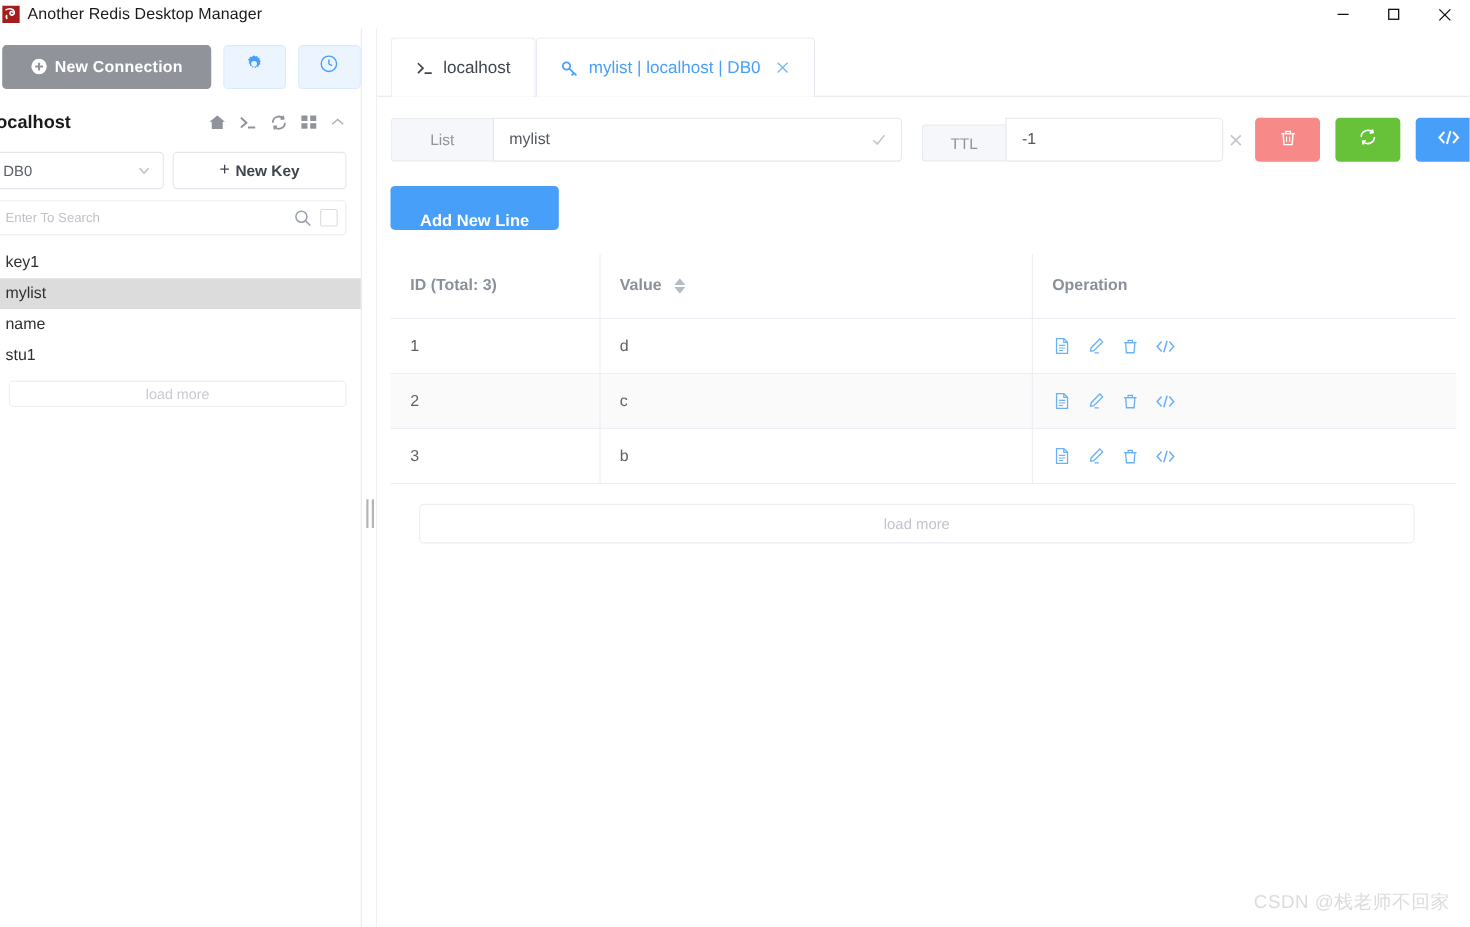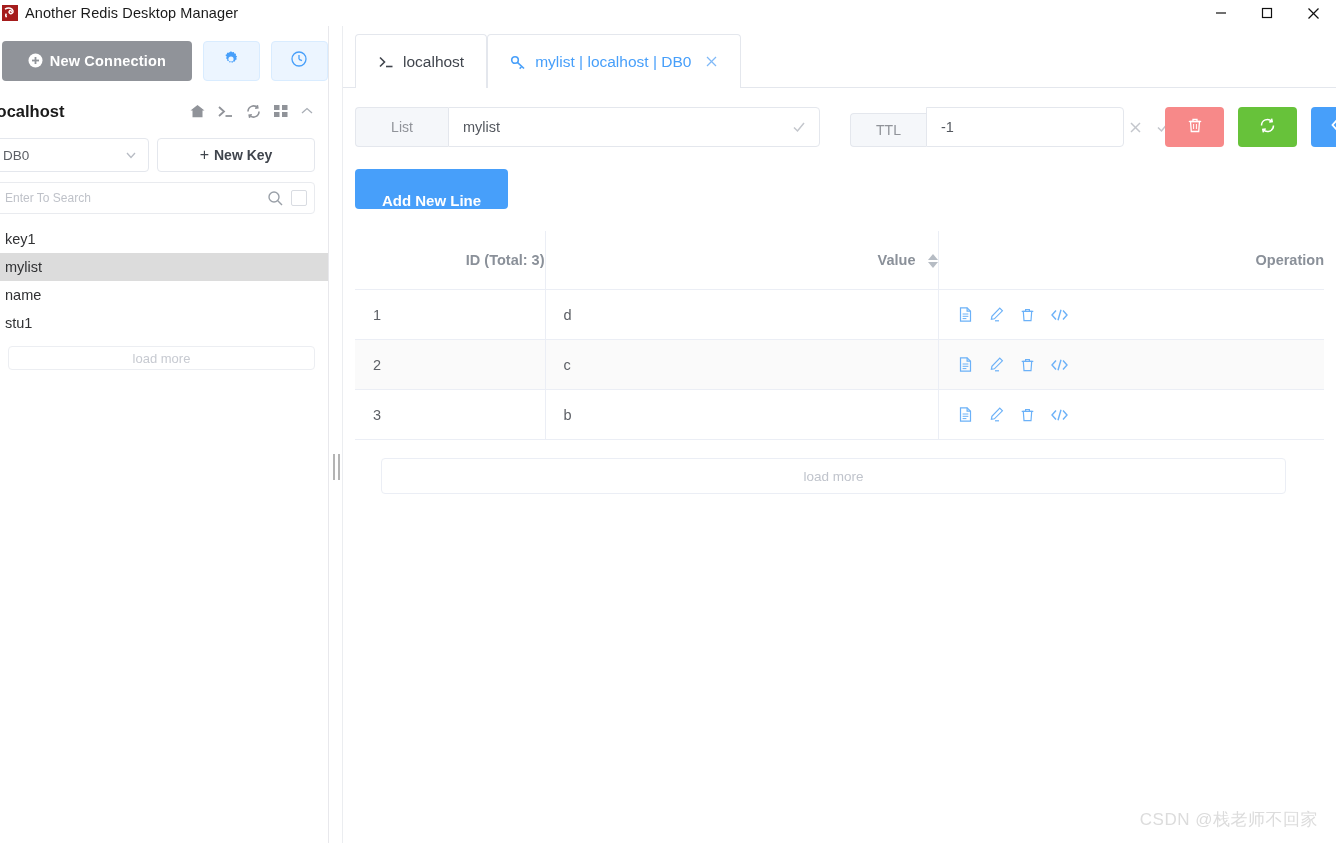--- a/index.html
+++ b/index.html
@@ -168,21 +168,21 @@
   .tab.active { color: #479ffa; font-weight: normal; justify-content: space-between; }
   .tab.active .tprefix { color: #479ffa; }
   .tab-close {
     margin-left: 14px; color: #9ba2ab; font-size: 15px;
     display: flex; align-items: center; cursor: pointer;
   }
   .tab.active .tab-close { color: #7fb9f7; }
 
   
   .key-row {
-    display: flex; align-items: flex-start; gap: 12px;
+    display: flex; align-items: flex-start; gap: 0;
     padding: 19px 0 0 12px;
   }
   .inputgroup { display: flex; height: 40px; }
   .ig-prefix {
     background: #f5f7fa; border: 1px solid #e4e7ed; border-right: none;
     border-radius: 4px 0 0 4px;
     display: flex; align-items: center; justify-content: center;
     font-size: 14px; color: #909399;
   }
   .ig-field {
@@ -218,21 +218,21 @@
     background: #479ffa; color: #fff;
     border-radius: 4px;
     display: flex; align-items: flex-end; justify-content: center;
     font-size: 15px; font-weight: bold; cursor: pointer;
   }
 
   
   .table-wrap { margin: 22px 12px 0 12px; }
   table.vtable { width: 100%; border-collapse: collapse; table-layout: fixed; }
   table.vtable th {
-    text-align: right; font-size: 14.5px; font-weight: bold; color: #8a9099;
+    text-align: left; font-size: 14.5px; font-weight: bold; color: #8a9099;
     padding: 21px 0 21px 18px;
     border-bottom: 1px solid #ebeef5;
     border-right: 1px solid #ebeef5;
     background: #fff;
   }
   table.vtable th:last-child { border-right: none; }
   table.vtable td {
     font-size: 14.5px; color: #5d6066;
     padding: 16px 0 16px 18px;
     border-bottom: 1px solid #ebeef5;

